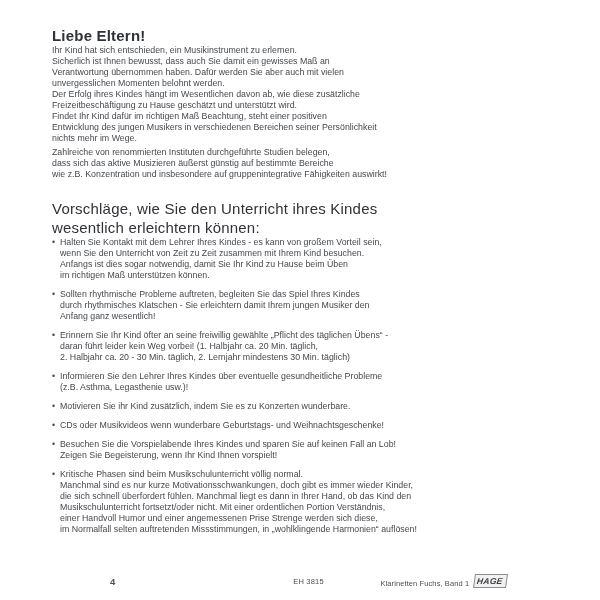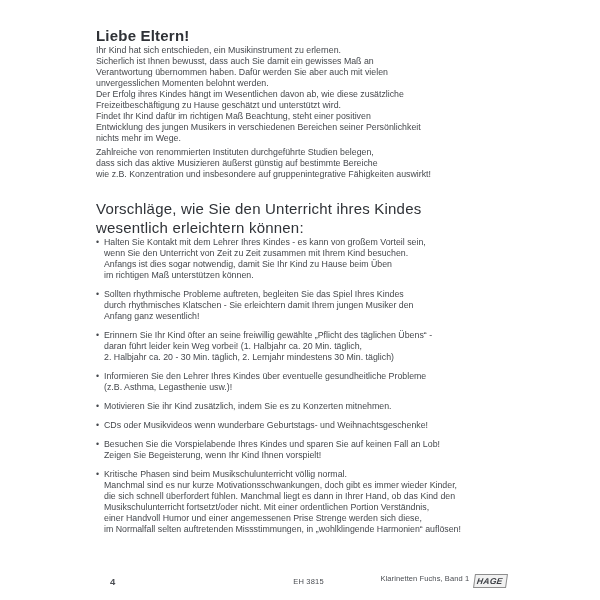--- a/index.html
+++ b/index.html
@@ -14,21 +14,21 @@
     background: var(--page-bg);
     font-family: "Liberation Sans", "DejaVu Sans", sans-serif;
     color: var(--body-text);
     overflow: hidden;
   }
   .page {
     position: relative;
     width: 600px;
     height: 600px;
     background: var(--page-bg);
-    padding: 26px 90px 0 96px;
+    padding: 26px 90px 0 52px;
     border-radius: 6px;
   }
   h1.title {
     font-size: 15px;
     line-height: 19px;
     font-weight: bold;
     color: var(--heading-text);
     letter-spacing: 0.2px;
   }
   .body-para {
@@ -83,21 +83,21 @@
     justify-self: start;
   }
   .footer .catalog {
     font-size: 7.5px;
     justify-self: center;
     letter-spacing: 0.2px;
   }
   .footer .right-group {
     justify-self: end;
     display: flex;
-    align-items: flex-start;
+    align-items: flex-end;
     gap: 5px;
   }
   .footer .book-title {
     font-size: 7.5px;
     letter-spacing: 0.1px;
   }
   .hage-logo {
     display: inline-block;
     border: 1px solid #8d8d8d;
     background: #f1f1f1;
@@ -122,21 +122,21 @@
 
   <p class="body-para para2">Zahlreiche von renommierten Instituten durchgeführte Studien belegen,<br>dass sich das aktive Musizieren äußerst günstig auf bestimmte Bereiche<br>wie z.B. Konzentration und insbesondere auf gruppenintegrative Fähigkeiten auswirkt!</p>
 
   <h2 class="section-heading">Vorschläge, wie Sie den Unterricht ihres Kindes<br>wesentlich erleichtern können:</h2>
 
   <ul class="bullets">
       <li>Halten Sie Kontakt mit dem Lehrer Ihres Kindes - es kann von großem Vorteil sein,<br>wenn Sie den Unterricht von Zeit zu Zeit zusammen mit Ihrem Kind besuchen.<br>Anfangs ist dies sogar notwendig, damit Sie Ihr Kind zu Hause beim Üben<br>im richtigen Maß unterstützen können.</li>
       <li>Sollten rhythmische Probleme auftreten, begleiten Sie das Spiel Ihres Kindes<br>durch rhythmisches Klatschen - Sie erleichtern damit Ihrem jungen Musiker den<br>Anfang ganz wesentlich!</li>
       <li>Erinnern Sie Ihr Kind öfter an seine freiwillig gewählte „Pflicht des täglichen Übens“ -<br>daran führt leider kein Weg vorbei! (1. Halbjahr ca. 20 Min. täglich,<br>2. Halbjahr ca. 20 - 30 Min. täglich, 2. Lernjahr mindestens 30 Min. täglich)</li>
       <li>Informieren Sie den Lehrer Ihres Kindes über eventuelle gesundheitliche Probleme<br>(z.B. Asthma, Legasthenie usw.)!</li>
-      <li>Motivieren Sie ihr Kind zusätzlich, indem Sie es zu Konzerten mitnehmen.</li>
+      <li>Motivieren Sie ihr Kind zusätzlich, indem Sie es zu Konzerten wunderbare.</li>
       <li>CDs oder Musikvideos wenn wunderbare Geburtstags- und Weihnachtsgeschenke!</li>
       <li>Besuchen Sie die Vorspielabende Ihres Kindes und sparen Sie auf keinen Fall an Lob!<br>Zeigen Sie Begeisterung, wenn Ihr Kind Ihnen vorspielt!</li>
       <li>Kritische Phasen sind beim Musikschulunterricht völlig normal.<br>Manchmal sind es nur kurze Motivationsschwankungen, doch gibt es immer wieder Kinder,<br>die sich schnell überfordert fühlen. Manchmal liegt es dann in Ihrer Hand, ob das Kind den<br>Musikschulunterricht fortsetzt/oder nicht. Mit einer ordentlichen Portion Verständnis,<br>einer Handvoll Humor und einer angemessenen Prise Strenge werden sich diese,<br>im Normalfall selten auftretenden Missstimmungen, in „wohlklingende Harmonien“ auflösen!</li>
     </ul>
 
   <div class="footer">
     <span class="page-num">4</span>
     <span class="catalog">EH 3815</span>
     <span class="right-group">
       <span class="book-title">Klarinetten Fuchs, Band 1</span>

